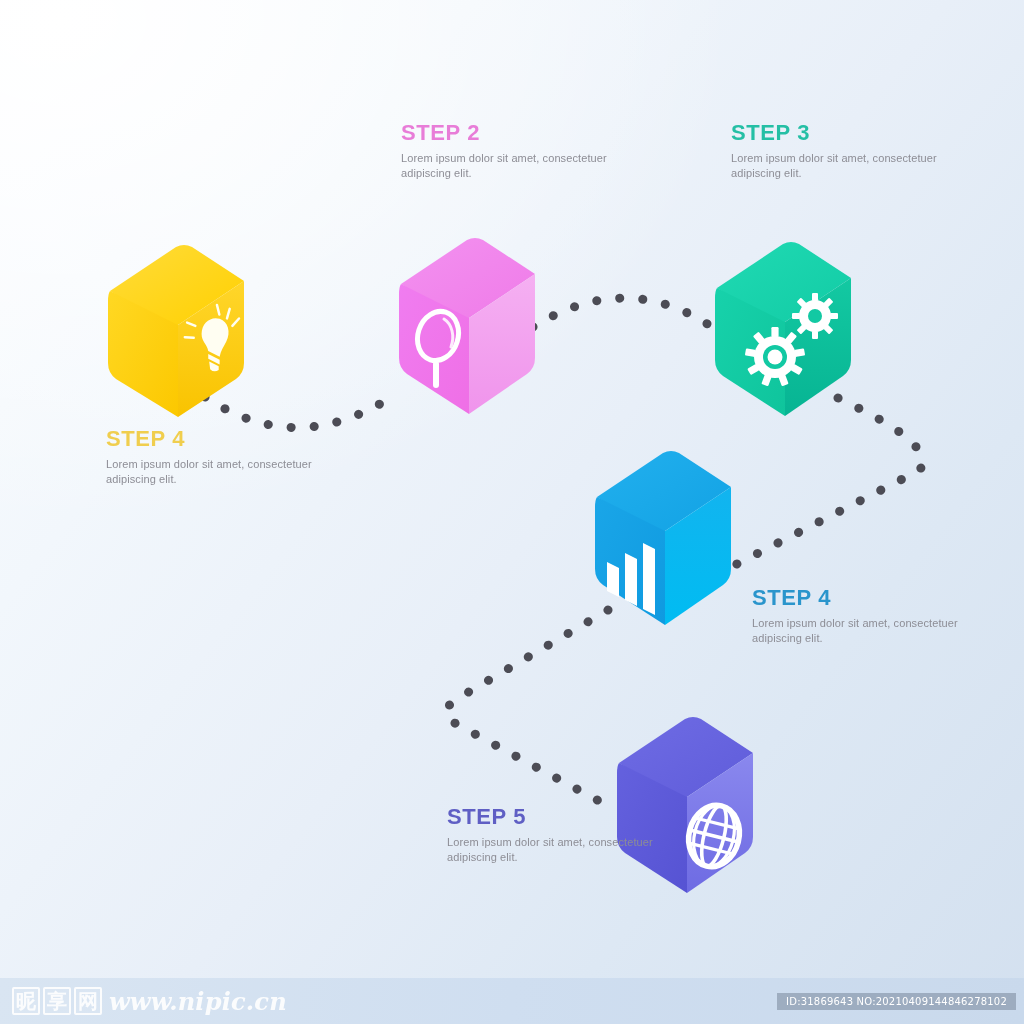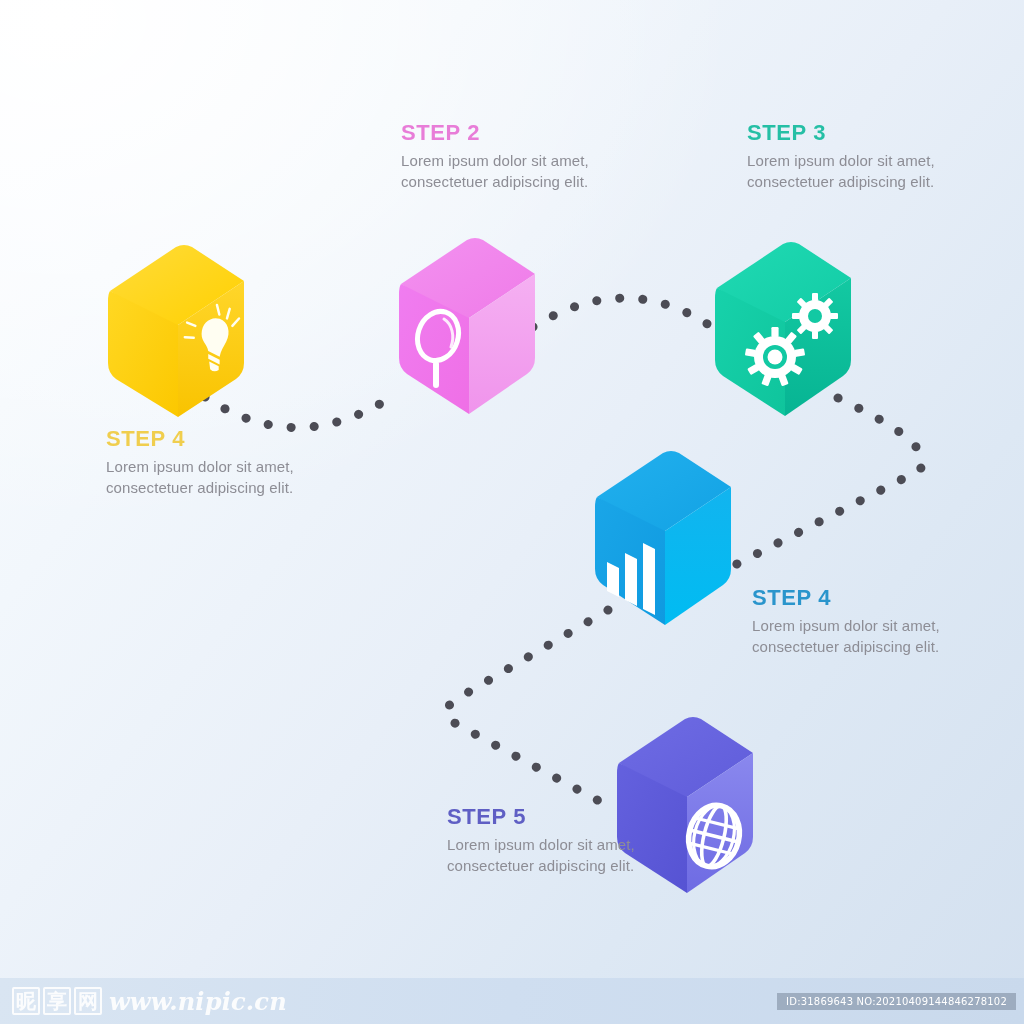--- a/index.html
+++ b/index.html
@@ -40,21 +40,21 @@
     width: 215px;
   }
   .step-title {
     font-size: 22px;
     font-weight: bold;
     letter-spacing: 0.6px;
     margin: 0 0 7px 0;
     line-height: 1;
   }
   .step-desc {
-    font-size: 15px;
+    font-size: 11px;
     line-height: 1.38;
     color: #8d8d95;
     margin: 0;
     letter-spacing: 0.1px;
   }
 
   
   #watermark-bar {
     position: absolute;
     left: 0;
@@ -245,21 +245,21 @@
               <rect x="-3.6" y="-30" width="7.2" height="10" rx="1.2" transform="rotate(280)"></rect>
               <rect x="-3.6" y="-30" width="7.2" height="10" rx="1.2" transform="rotate(320)"></rect>
             </g>
           </g>
           <circle cx="0" cy="0" r="12" fill="#12c9a3"></circle>
           <circle cx="0" cy="0" r="7.5" fill="#ffffff"></circle>
         </g>
       </g>
     </svg>
   </div>
-  <div class="step-text" style="left:747px; top:122px;">
+  <div class="step-text" style="left:731px; top:122px;">
     <h3 class="step-title" style="color: rgb(37, 191, 165);">STEP 3</h3>
     <p class="step-desc">Lorem ipsum dolor sit amet, consectetuer adipiscing elit.</p>
   </div>
 
   <div class="cube" style="left:585px; top:449px;">
     <svg width="160" height="180" viewBox="0 0 160 180">
       <defs>
         <linearGradient id="g4f" x1="0" y1="0" x2="1" y2="1">
           <stop offset="0" stop-color="#1aa6e8"></stop>
             <stop offset="1" stop-color="#0f9ae0"></stop>

